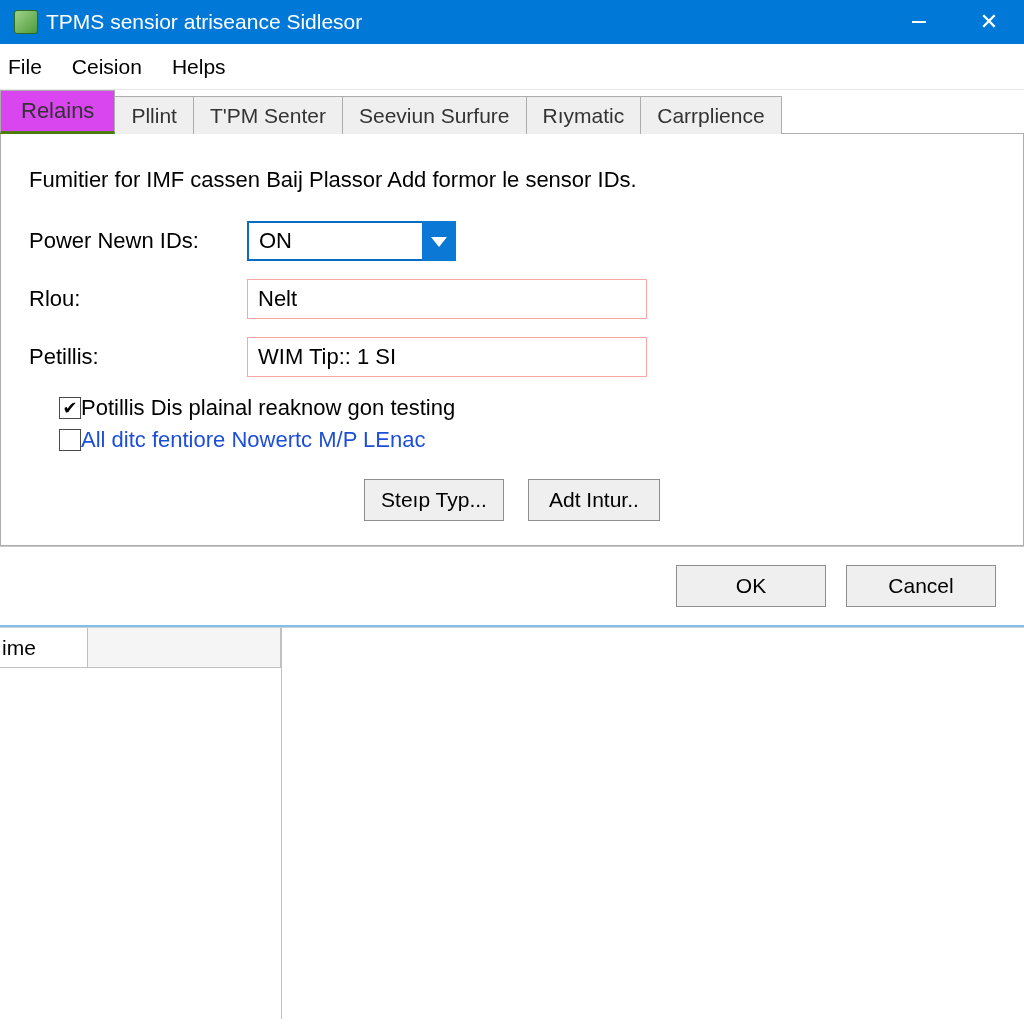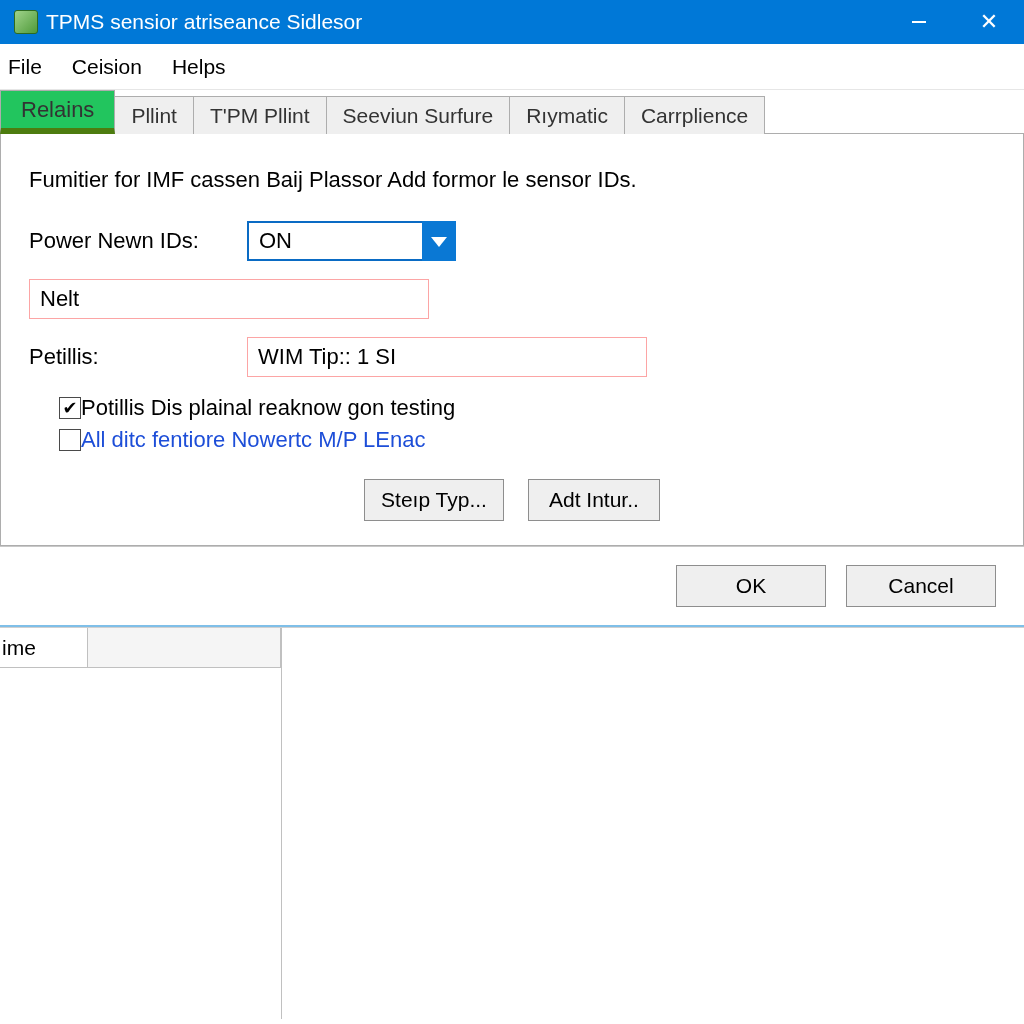--- a/index.html
+++ b/index.html
@@ -85,24 +85,24 @@
     border-bottom: none;
     background: #efefef;
     font-size: 21px;
     color: #333;
     margin-right: -1px;
     height: 38px;
     display: flex;
     align-items: center;
   }
   .tab.active {
-    background: #22c55e;
+    background: #d946ef;
     height: 44px;
     font-size: 22px;
-    border-bottom: 6px solid #4d7c0f;
+    border-bottom: 3px solid #4d7c0f;
     position: relative;
     z-index: 2;
     padding: 8px 20px;
   }
   .tab-end {
     flex: 1;
     border-bottom: 1px solid #adadad;
     height: 1px;
     align-self: flex-end;
   }
@@ -256,21 +256,21 @@
 
 <div class="menubar">
   <span>File</span>
   <span>Ceision</span>
   <span>Helps</span>
 </div>
 
 <div class="tabstrip">
   <div class="tab active">Relains</div>
   <div class="tab">Pllint</div>
-  <div class="tab">T'PM Pllint</div>
+  <div class="tab">T'PM Senter</div>
   <div class="tab">Seeviun Surfure</div>
   <div class="tab">Rıymatic</div>
   <div class="tab">Carrplience</div>
   <div class="tab-end"></div>
 </div>
 
 <div class="tab-body">
 
   <div class="desc">Fumitier for IMF cassen Baij Plassor Add formor le sensor IDs.</div>
 
@@ -280,20 +280,21 @@
       <div class="select-field">ON</div>
       <div class="select-btn">
         <svg viewBox="0 0 16 12">
             <polygon points="0,2 16,2 8,12" fill="#ffffff"></polygon>
           </svg>
       </div>
     </div>
   </div>
 
   <div class="form-row">
+    <div class="form-label">Rlou:</div>
     <div class="text-field">Nelt</div>
   </div>
 
   <div class="form-row">
     <div class="form-label">Petillis:</div>
     <div class="text-field">WIM Tip:: 1 SI</div>
   </div>
 
   <div class="checkrow">
     <span class="chk checked"></span>

